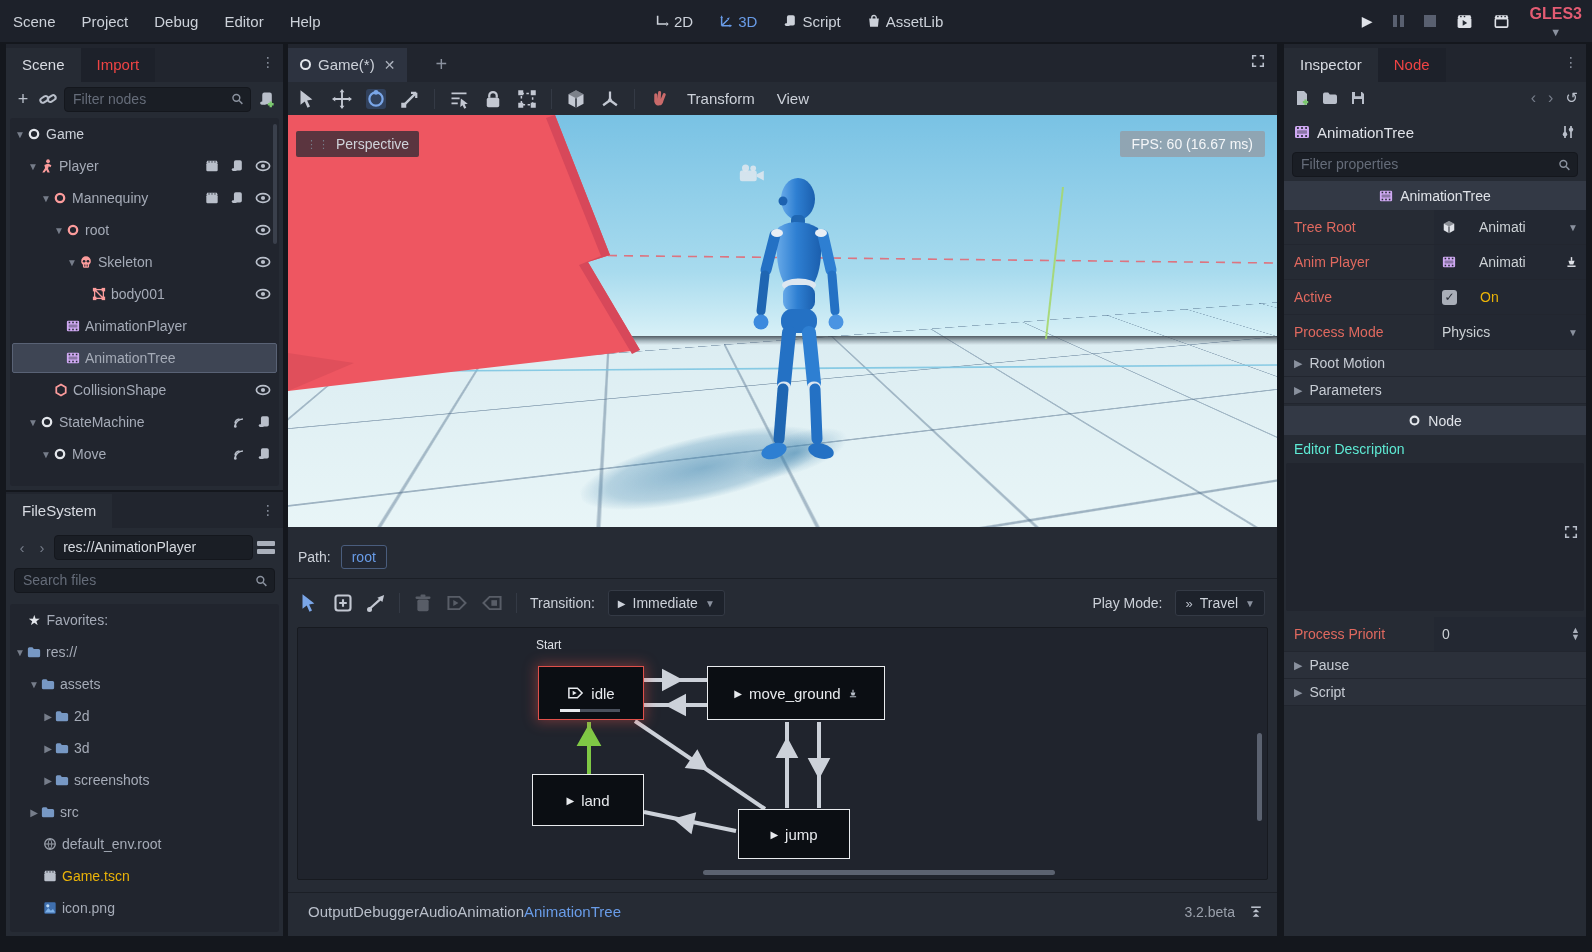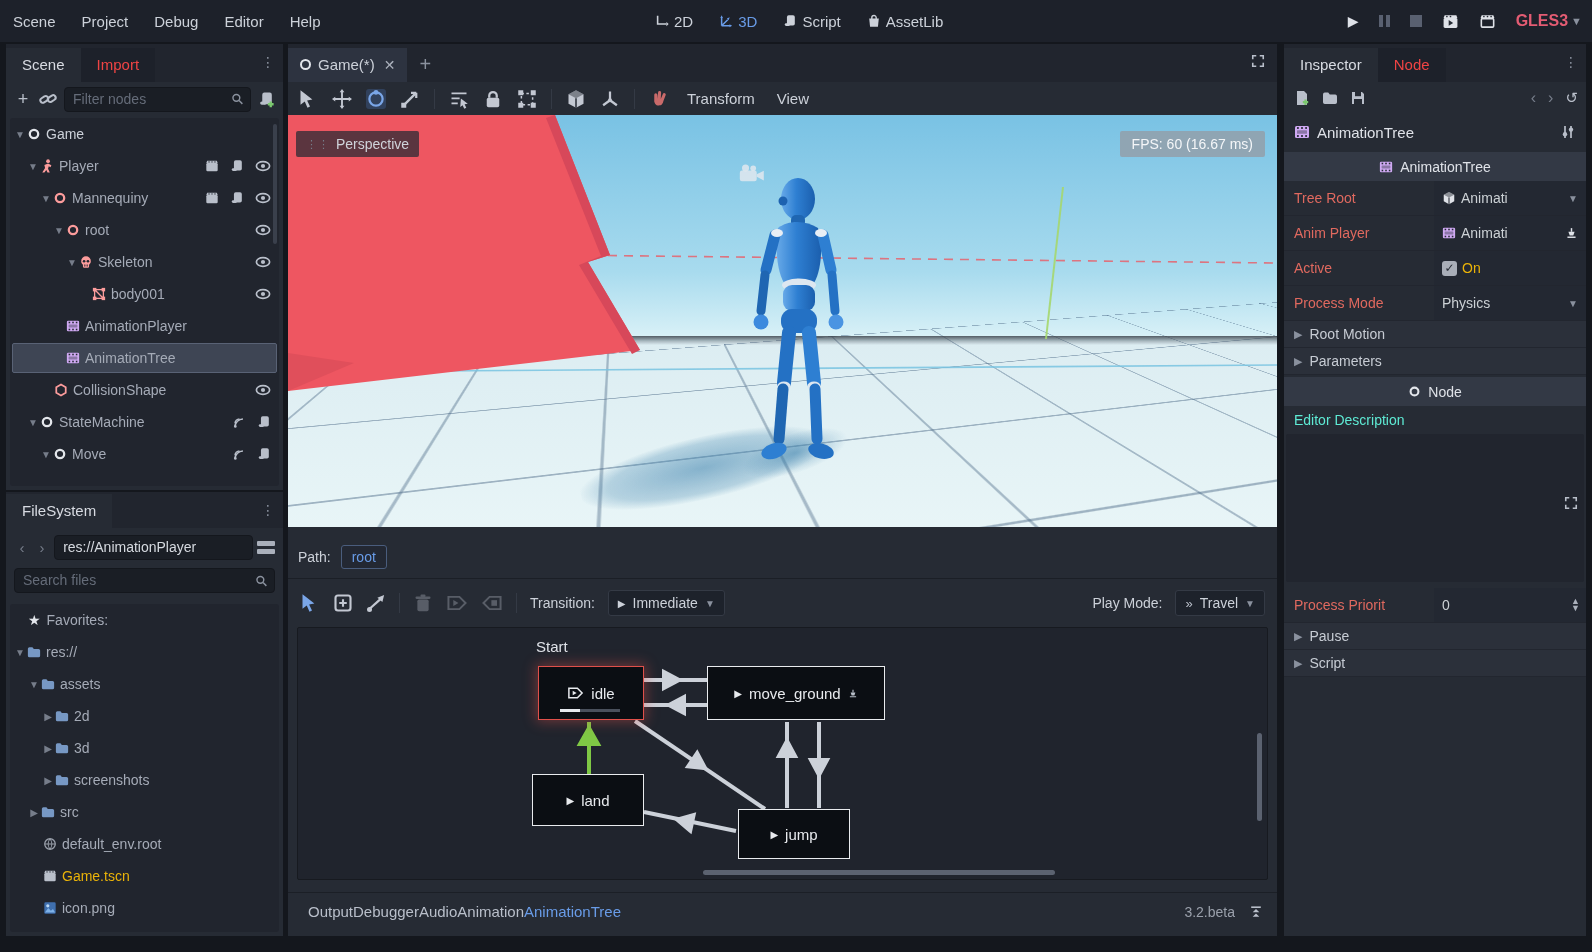--- a/index.html
+++ b/index.html
@@ -12,21 +12,21 @@
   #menubar { left:0; top:0; width:1592px; height:42px; background:#1d212a; display:flex; align-items:center; }
   .menu-item { padding:0 13px; font-size:15px; color:#ccd1d9; cursor:default; }
   .mode-group { position:absolute; left:655px; top:0; height:42px; display:flex; align-items:center; gap:26px; }
   .mode-btn { display:flex; align-items:center; gap:5px; font-size:15px; color:#ccd1d9; }
   .mode-btn.active { color:#699ce8; }
   .playback { position:absolute; right:10px; top:0; height:42px; display:flex; align-items:center; gap:20px; }
   .pb-ico { color:#dfe2e8; font-size:14px; }
   .pause-bars { display:inline-flex; gap:3px; }
   .pause-bars i { width:4px; height:12px; background:#596070; }
   .stop-sq { width:12px; height:12px; background:#596070; }
-  #renderer { color:#e45c73; font-weight:bold; font-size:16px; display:flex; align-items:center; gap:3px; }
+  #renderer { color:#e45c73; font-weight:bold; font-size:16px; display:flex; align-items:center; gap:3px;flex-direction:column; }
   #renderer .chev { color:#8a919e; font-size:11px; font-weight:normal; }
   
   .dock { background:#262b34; }
   .tabrow { display:flex; align-items:flex-end; height:38px; position:relative; background:#21252e; }
   .tab { padding:8px 16px 9px; font-size:15px; color:#ef4444; background:#1d212a; }
   .tab.active { background:#262b34; color:#d8dbe2; }
   .dots3 { position:absolute; right:8px; top:10px; color:#8a919e; font-size:14px; }
   input.tfield { background:#1a1e25; border:1px solid #14171d; border-radius:4px; color:#aab0bb; font-size:14px; padding:3px 24px 4px 8px; outline:none; font-family:inherit; }
   input.tfield::placeholder { color:#656c79; }
   .searchwrap { position:relative; flex:1; }
@@ -43,21 +43,21 @@
   .sel-row { position:absolute; left:2px; right:2px; height:30px; background:#3e4554; border:1px solid #596275; border-radius:2px; }
   .c-salmon { color:#fc9c9c; } .c-purple { color:#cfa9f3; } .c-white { color:#e3e6eb; }
   .c-blue { color:#eab308; } .c-folder { color:#7798c4; }
   
   #fs-dock { left:6px; top:492px; width:277px; height:444px; }
   .navbtn { color:#767d8a; font-size:15px; width:18px; text-align:center; }
   .splitbars { display:flex; flex-direction:column; gap:3px; width:20px; }
   .splitbars i { height:5px; background:#aab0bb; border-radius:1px; }
   
   #center { left:288px; top:44px; width:989px; height:892px; background:#262b34; }
-  #vtabs { left:0; top:0; width:100%; height:38px; background:#21252e; display:flex; align-items:flex-end; }
+  #vtabs { left:0; top:0; width:100%; height:38px; background:#21252e; display:flex; align-items:flex-end;gap:16px; }
   .scene-tab { display:flex; align-items:center; gap:7px; background:#2d3340; color:#ccd1d9; font-size:15px; padding:8px 12px 9px; }
   .scene-tab .circ { width:11px; height:11px; border:2.5px solid #e3e6eb; border-radius:50%; }
   .scene-tab .x { color:#aab0bb; font-size:14px; margin-left:2px; }
   .plus-tab { color:#8a919e; font-size:20px; padding:0 12px 6px; }
   #vexpand { position:absolute; right:12px; top:10px; color:#b9bfca; }
   #vtoolbar { left:0; top:38px; width:100%; height:33px; display:flex; align-items:center; gap:14px; padding:0 10px; background:#262b34; }
   .vt-sep { width:1px; height:20px; background:#343a45; }
   .vt-ico { width:20px; height:20px; display:flex; align-items:center; justify-content:center; color:#c3c8d2; border-radius:3px; }
   .vt-ico.active { background:#31415c; color:#7aa6e8; }
   .vt-menu { font-size:15px; color:#ccd1d9; padding:0 4px; }
@@ -89,40 +89,40 @@
   .dd .chev { color:#8a919e; font-size:10px; }
   .dd .dplay { font-size:10px; color:#ccd1d9; }
   .dim-label { color:#9aa0ab; font-size:14px; }
   
   #graph { left:9px; top:583px; width:971px; height:253px; background:#20242d; border:1px solid #171a20; border-radius:2px; overflow:hidden; }
   .gnode { position:absolute; background:#0b0e13; border:1px solid #e9ebee; color:#e8eaee; font-size:15px; display:flex; align-items:center; justify-content:center; gap:7px; }
   .gnode .nplay { font-size:10px; color:#e8eaee; }
   #node-idle { border-color:#e0504a; box-shadow:0 0 12px 2px rgba(224,80,74,.4);text-align:center; }
   #idle-progress { position:absolute; left:20%; bottom:7px; width:58%; height:3px; background:#4a505c; }
   #idle-progress i { display:block; width:34%; height:100%; background:#e6e9ee; }
-  #start-label { color:#dfe2e8; font-size:15px; }
+  #start-label { color:#dfe2e8; font-size:12px; }
   .gscroll-h { position:absolute; left:405px; bottom:4px; width:352px; height:5px; background:#5b6270; border-radius:3px; }
   .gscroll-v { position:absolute; right:5px; top:105px; width:5px; height:88px; background:#5b6270; border-radius:3px; }
   
   #bottom-bar { left:0; top:848px; width:100%; height:38px; display:flex; align-items:center; padding:0 20px; background:#262b34; border-top:1px solid #1b1f26; }
   .bb-tab { font-size:15px; color:#b9bfca; }
   .bb-tab.active { color:#699ce8; }
   #bb-right { position:absolute; right:14px; display:flex; align-items:center; gap:14px; color:#9aa0ab; font-size:14px; }
   
   #inspector { left:1284px; top:44px; width:302px; height:892px; }
   #insp-toolbar { height:32px; display:flex; align-items:center; gap:12px; padding:0 10px; }
   #insp-nav { position:absolute; right:8px; top:0; height:32px; display:flex; align-items:center; gap:12px; color:#767d8a; }
   #insp-title { height:36px; display:flex; align-items:center; gap:7px; padding:0 10px; font-size:15px; color:#dfe2e8; }
   #insp-title .i { width:16px; height:16px; }
   #insp-tools { position:absolute; right:10px; color:#b9bfca; }
   .insp-filter { padding:2px 8px; }
   .sect-head { height:29px; background:#333945; display:flex; align-items:center; justify-content:center; gap:7px; color:#dfe2e8; font-size:14px; margin-top:2px; }
   .prow { height:35px; display:flex; align-items:center; position:relative; border-bottom:1px solid #22262f; }
   .prow .plabel { width:148px; padding-left:10px; color:#e0695f; font-size:14px; white-space:nowrap; overflow:hidden; }
-  .pval { position:absolute; left:150px; right:0; top:0; bottom:0; background:#232832; display:flex; align-items:center; gap:5px; padding:7px 8px; color:#ccd1d5; font-size:14px; }
+  .pval { position:absolute; left:150px; right:0; top:0; bottom:0; background:#232832; display:flex; align-items:center; gap:23px; padding:7px 8px; color:#ccd1d5; font-size:14px; }
   .pval .chev { position:absolute; right:8px; color:#8a919e; font-size:10px; }
   .checkbox { width:15px; height:15px; background:#a9aeb8; border-radius:3px; color:#262b34; font-size:12px; font-weight:bold; display:flex; align-items:center; justify-content:center; }
   .grow { height:27px; display:flex; align-items:center; gap:7px; padding:0 10px; background:#2b303a; border-bottom:1px solid #22262f; color:#c7ccd4; font-size:14px; }
   .grow .gcaret { color:#8a919e; font-size:11px; }
   #ed-label { height:28px; display:flex; align-items:center; padding:0 10px; color:#5eead4; font-size:14px; }
   #ed-box { position:relative; height:148px; margin:0 2px; background:#21252e; border-radius:2px; }
   #ed-expand { position:absolute; right:6px; top:62px; color:#b9bfca; }
   .stepper { position:absolute; right:6px; display:flex; flex-direction:column; line-height:7px; color:#aab0bb; font-size:9px; } .nosel { user-select:none; }
 </style>
 </head>
@@ -1047,20 +1047,30 @@
           <use href="#s-film"></use>
         </svg>
       </span>
     <span>AnimationTree</span>
     <span id="insp-tools" class="i">
         <svg>
           <use href="#s-tools"></use>
         </svg>
       </span>
   </div>
+  <div class="insp-filter">
+    <span class="searchwrap" style="display:block;position:relative">
+      <input class="tfield" style="width: 100%;" placeholder="Filter properties">
+      <span class="i" style="width:13px;height:13px">
+          <svg>
+            <use href="#s-search"></use>
+          </svg>
+        </span>
+    </span>
+  </div>
 
   <div class="sect-head">
     <span class="i c-purple">
         <svg>
           <use href="#s-film"></use>
         </svg>
       </span>
     <span>AnimationTree</span>
   </div>
 

